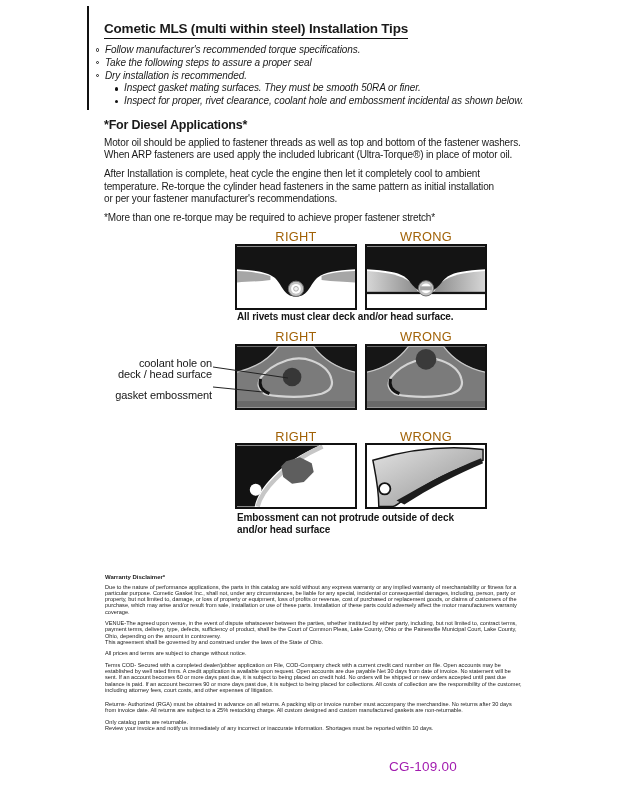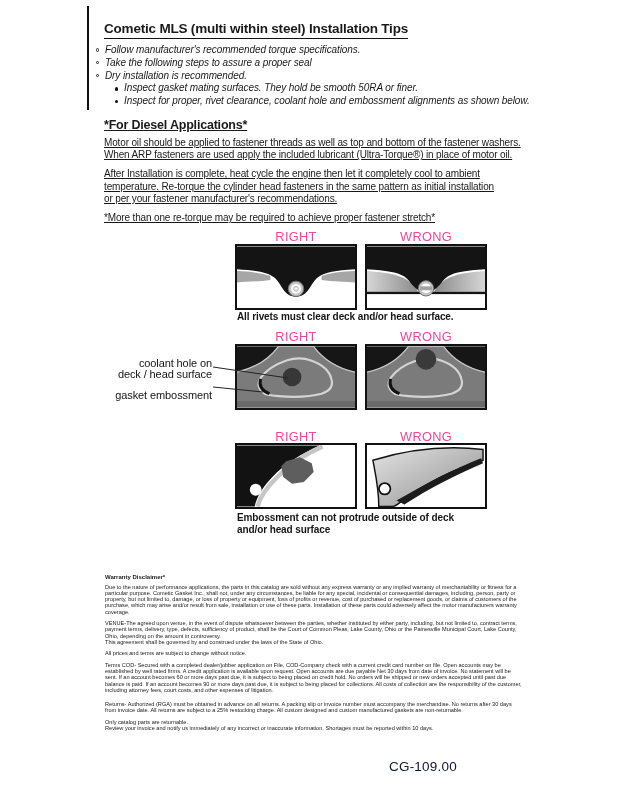--- a/index.html
+++ b/index.html
@@ -6,35 +6,35 @@
   .page{position:relative;width:618px;height:800px;background:#ffffff;overflow:hidden;
         font-family:"Liberation Sans","DejaVu Sans",sans-serif;color:#1a1a1a;}
   .vrule{position:absolute;left:87px;top:6px;width:1.5px;height:104px;background:#111;}
   .title{position:absolute;left:104px;top:21px;margin:0;font-size:13.5px;font-weight:bold;
          letter-spacing:-0.2px;border-bottom:1.6px solid #111;padding-bottom:1.5px;display:inline-block;}
   .bullets{position:absolute;left:96px;top:44px;font-size:10px;line-height:12.8px;letter-spacing:-0.1px;white-space:nowrap;}
   .b{position:relative;padding-left:9px;font-style:italic;}
   .b .m{position:absolute;left:0;top:4.4px;width:3.2px;height:3.2px;border:1px solid #222;border-radius:50%;box-sizing:border-box;background:#fff;}
   .b.sub{margin-left:19px;}
   .b.sub .m{background:#111;border:none;width:3.4px;height:3.4px;top:4.8px;}
-  .body-block{position:absolute;left:104px;top:118px;width:500px;text-decoration:underline;}
+  .body-block{position:absolute;left:104px;top:118px;width:500px;}
   .body-block h2{margin:0 0 5px 0;font-size:12.5px;font-weight:bold;letter-spacing:-0.2px;}
   .body-block p{margin:0 0 6.5px 0;font-size:10px;line-height:12.4px;letter-spacing:-0.15px;white-space:pre-line;}
-  .dg-label{position:absolute;width:122px;text-align:center;font-size:12.8px;letter-spacing:0.3px;color:#ec4899;}
+  .dg-label{position:absolute;width:122px;text-align:center;font-size:12.8px;letter-spacing:0.3px;color:#a16207;}
   .dg-box{position:absolute;width:118px;height:62px;border:2px solid #111;background:#fff;}
   .dg-box svg{display:block;}
   .caption{position:absolute;font-size:10px;letter-spacing:-0.1px;line-height:11.5px;white-space:pre-line;color:#161616;font-weight:bold;}
   .callout{position:absolute;width:124px;text-align:right;font-size:11px;line-height:10.5px;letter-spacing:-0.1px;color:#161616;margin-top:12px;}
   .leader{position:absolute;left:0;top:330px;pointer-events:none;}
   .legal{position:absolute;left:105px;top:574px;width:419px;color:#222;}
   .legal h3{margin:0 0 4px 0;font-size:6px;font-weight:bold;}
   .legal p{margin:0 0 5.5px 0;font-size:5.6px;line-height:6.15px;letter-spacing:0;}
   .legal p.tight{margin-bottom:0;}
   .legal p.gap-top{margin-top:8px;}
-  .doc-code{position:absolute;left:389px;top:759px;font-size:13.5px;letter-spacing:0.2px;color:#0f172a;}
+  .doc-code{position:absolute;left:389px;top:759px;font-size:13.5px;letter-spacing:0.2px;color:#a21caf;}
 </style>
 </head>
 <body>
 
 <div class="page">
 
   <svg width="0" height="0" style="position:absolute">
     <defs>
       <linearGradient id="gL" x1="0" y1="0" x2="1" y2="0">
         <stop offset="0" stop-color="#d6d6d6"></stop>
@@ -52,22 +52,22 @@
   </svg>
 
   <div class="vrule"></div>
 
   <h1 class="title">Cometic MLS (multi within steel) Installation Tips</h1>
 
   <div class="bullets">
     <div class="b"><span class="m"></span><span>Follow manufacturer's recommended torque specifications.</span></div>
     <div class="b"><span class="m"></span><span>Take the following steps to assure a proper seal</span></div>
     <div class="b"><span class="m"></span><span>Dry installation is recommended.</span></div>
-    <div class="b sub"><span class="m"></span><span>Inspect gasket mating surfaces.  They hold be smooth 50RA or finer.</span></div>
-    <div class="b sub"><span class="m"></span><span>Inspect for proper, rivet clearance, coolant hole and embossment alignments as shown below.</span></div>
+    <div class="b sub"><span class="m"></span><span>Inspect gasket mating surfaces.  They must be smooth 50RA or finer.</span></div>
+    <div class="b sub"><span class="m"></span><span>Inspect for proper, rivet clearance, coolant hole and embossment incidental as shown below.</span></div>
   </div>
 
   <div class="body-block">
     <h2>*For Diesel Applications*</h2>
     <p>Motor oil should be applied to fastener threads as well as top and bottom of the fastener washers.
 When ARP fasteners are used apply the included lubricant (Ultra-Torque®) in place of motor oil.</p>
     <p>After Installation is complete, heat cycle the engine then let it completely cool to ambient
 temperature. Re-torque the cylinder head fasteners in the same pattern as initial installation
 or per your fastener manufacturer's recommendations.</p>
     <p>*More than one re-torque may be required to achieve proper fastener stretch*</p>

